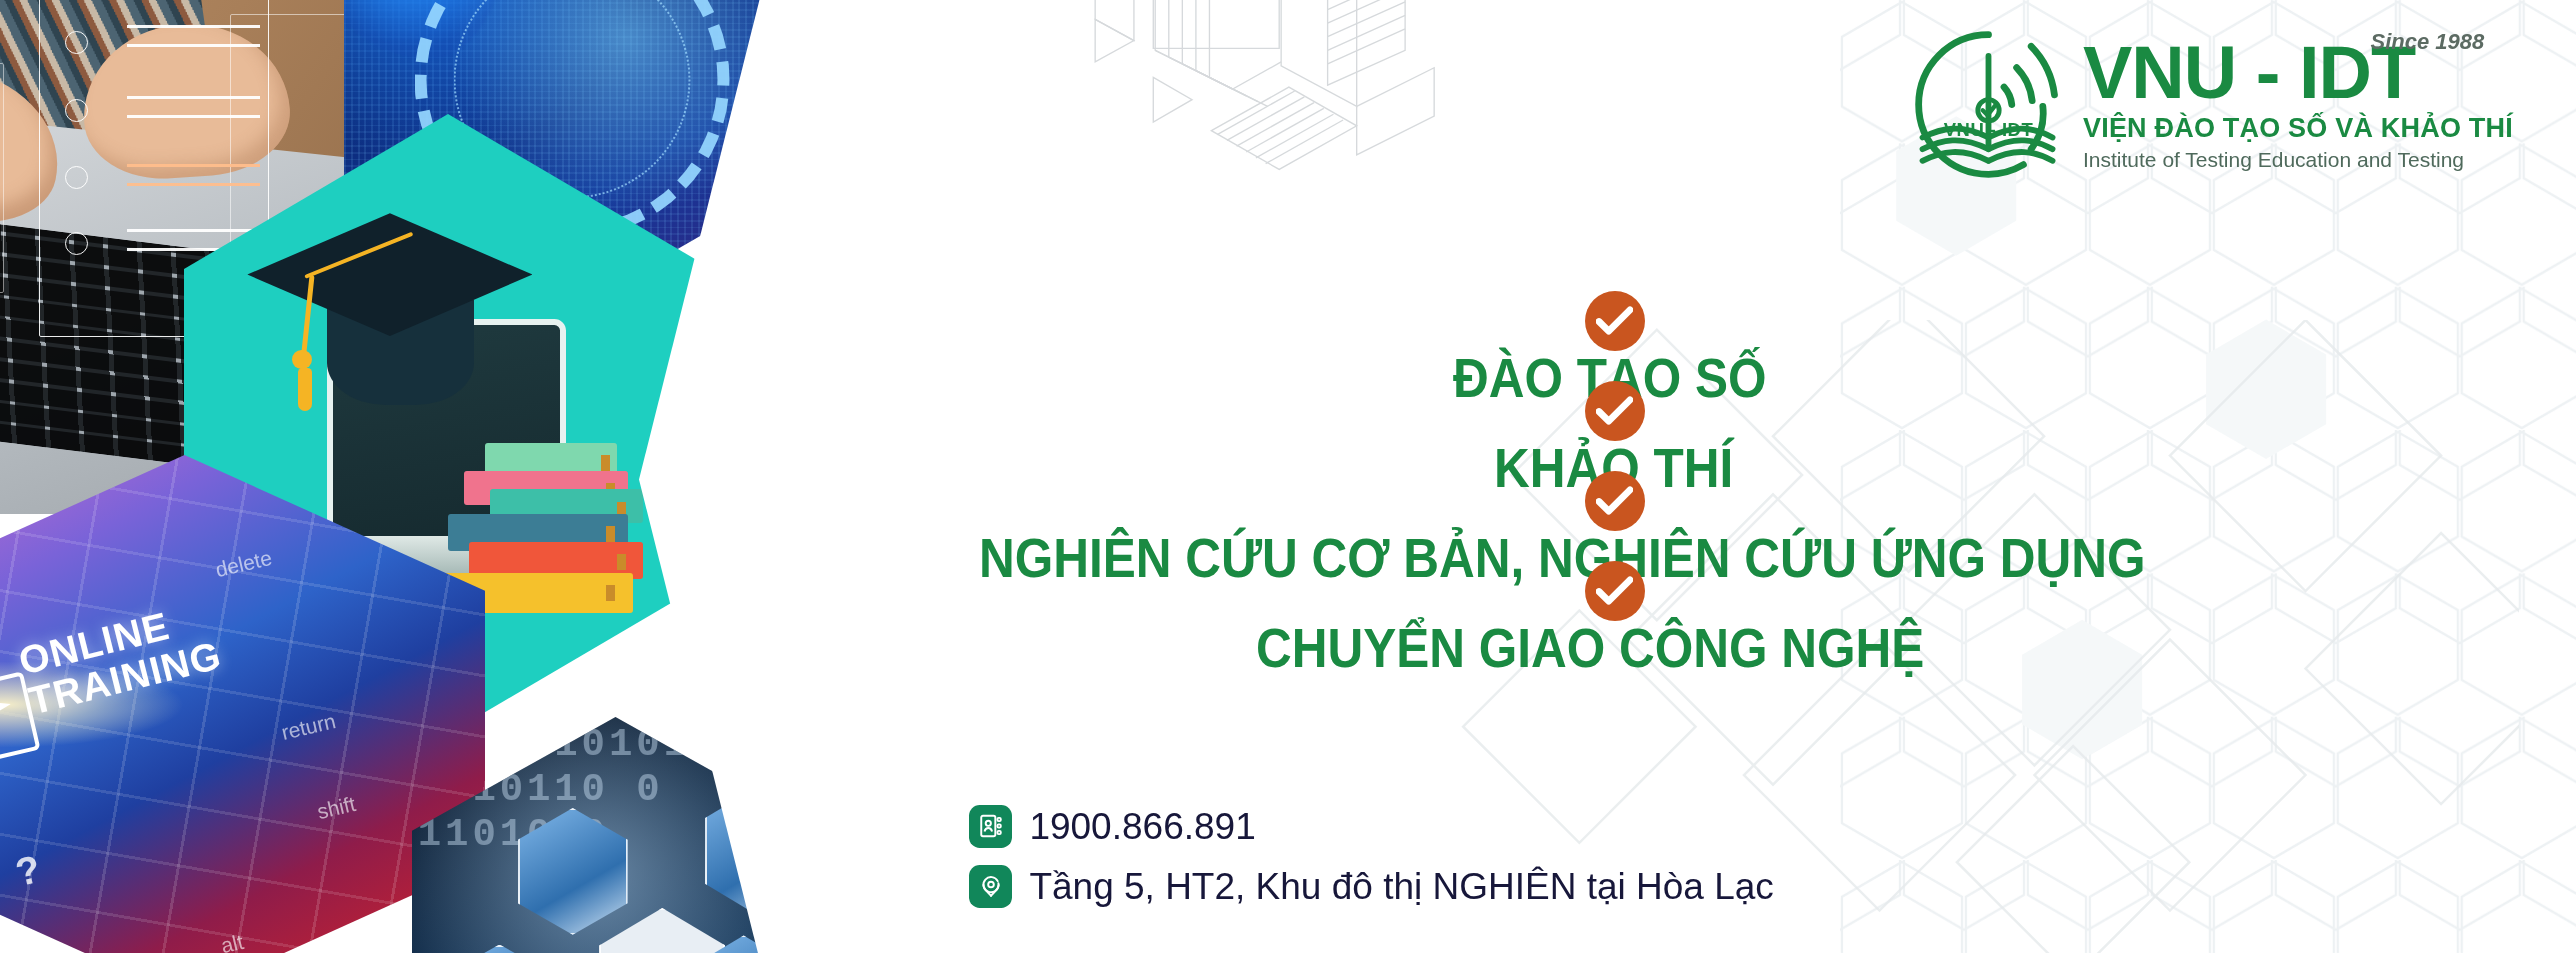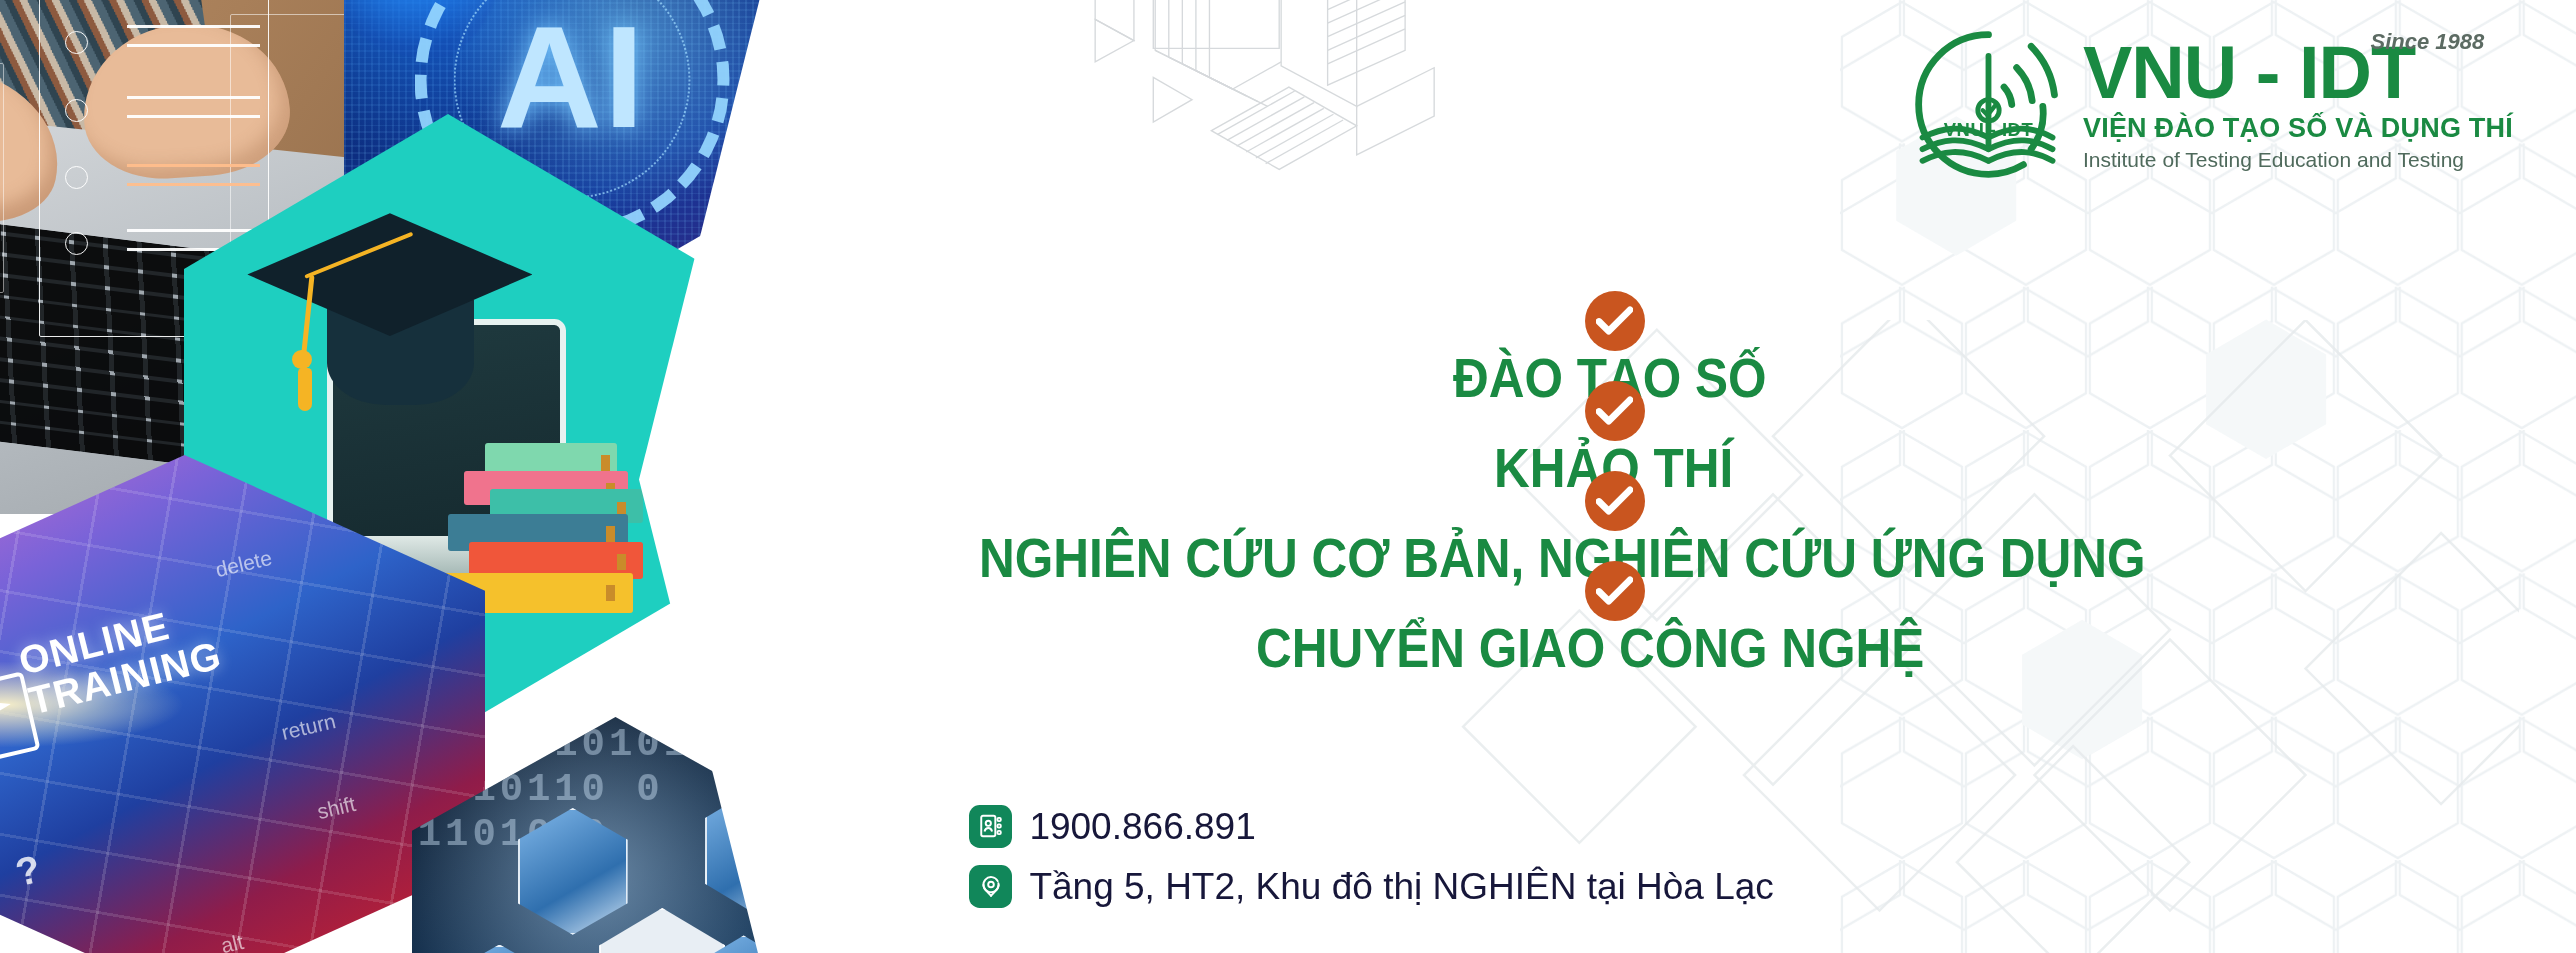--- a/index.html
+++ b/index.html
@@ -277,21 +277,20 @@
         <div class="ln" style="left:37%;top:51%;width:18%"></div>
       </div>
     </div>
 
     <div class="hex" id="tile-ai">
       <div class="hexclip">
         <div class="img"></div>
         <div class="brain"></div>
         <div class="ring"></div>
         <div class="ring2"></div>
-        <div class="ailabel">AI</div>
       </div>
     </div>
 
     <div class="hex" id="tile-grad">
       <div class="hexclip">
         <div class="img"></div>
         <div class="lap-screen"></div>
         <div class="lap-base"></div>
         <div class="book bk1"></div>
           <div class="bkm" style="left:79%;top:55%"></div>
@@ -367,21 +366,21 @@
         <path d="M84 142 C112 128 132 132 150 142"></path>
       </g>
       <circle cx="84" cy="90" r="11" fill="none" stroke="#1a8a42" stroke-width="5"></circle>
       <path d="M78 90 L83 95 L91 85" fill="none" stroke="#1a8a42" stroke-width="4.5" stroke-linecap="round"></path>
       <text x="84" y="116" text-anchor="middle" font-family="Liberation Sans, sans-serif" font-size="19" font-weight="700" fill="#1a8a42" letter-spacing="0.5">VNU - IDT</text>
     </svg>
 
     <div id="logo-words">
       <div id="since">Since 1988</div>
       <div id="brand-name">VNU - IDT</div>
-      <div id="brand-vn">VIỆN ĐÀO TẠO SỐ VÀ DỤNG THÍ</div>
+      <div id="brand-vn">VIỆN ĐÀO TẠO SỐ VÀ KHẢO THÍ</div>
       <div id="brand-en">Institute of Testing Education and Testing</div>
     </div>
   </div>
 
   <div id="bullets">
 
     <div class="b-row">
       <span class="b-mark">
         <svg width="37" height="31" viewBox="0 0 38 32">
             <path d="M3 16 L13 26 L35 4" fill="none" stroke="#fff" stroke-width="7" stroke-linecap="round" stroke-linejoin="round"></path>

